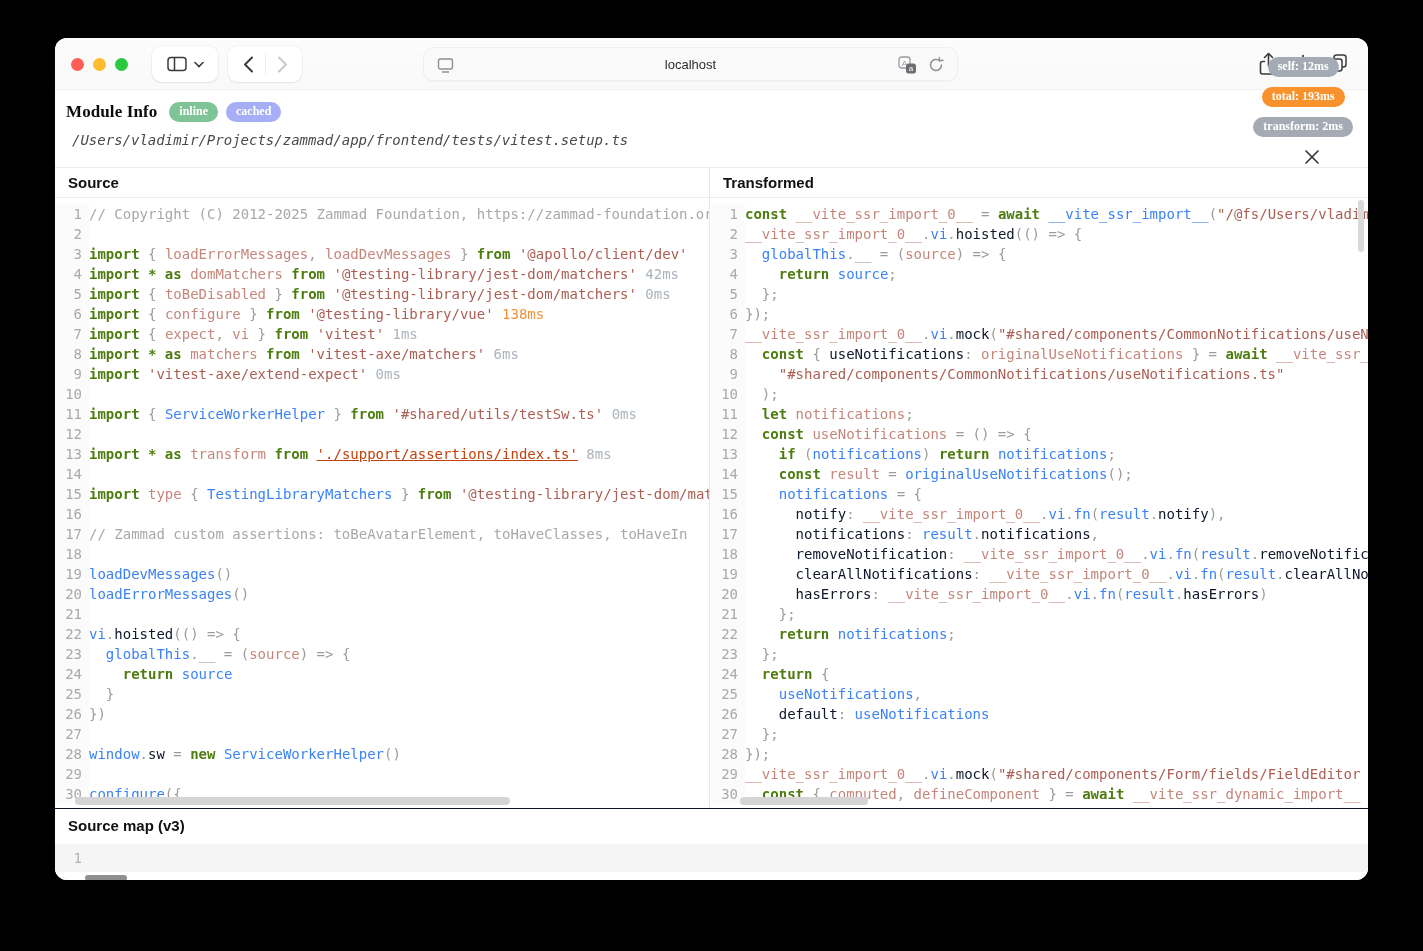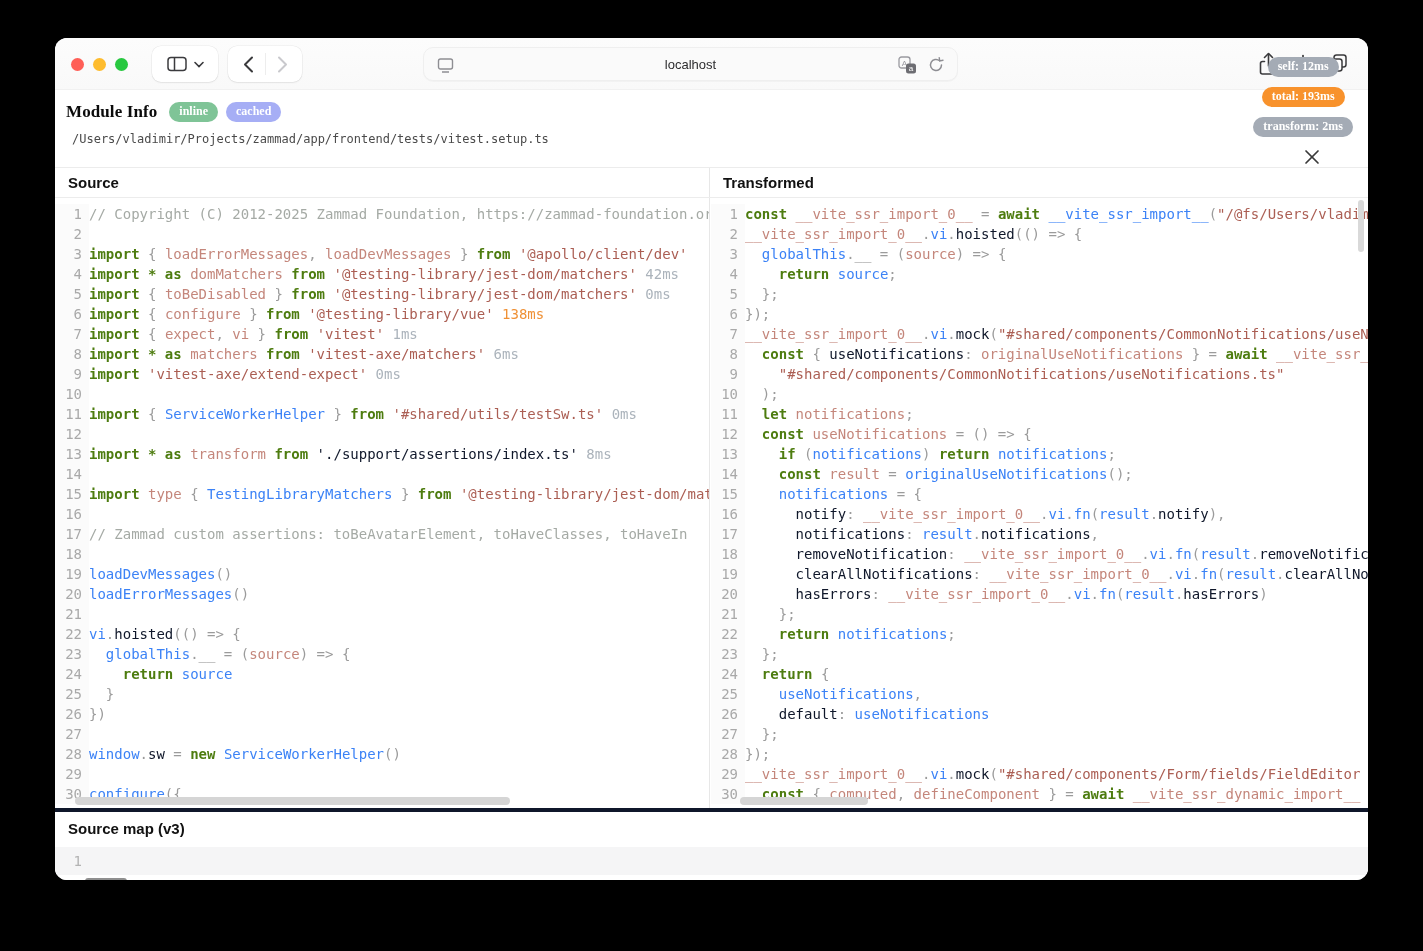--- a/index.html
+++ b/index.html
@@ -31,57 +31,57 @@
   .mh-title { font-size:17px; font-weight:700; color:#0b0b0b; letter-spacing:.1px; }
   .badge { display:inline-block; color:#fff; font-size:12px; font-weight:700;
     border-radius:999px; padding:3px 10px 4px; line-height:13px; }
   .b-inline { background:#7fc497; margin-left:12px; }
   .b-cached { background:#a6aef5; margin-left:8px; }
   .b-grey { background:#a4abb5; }
   .b-orange { background:#f8922c; }
   .mh-right { margin-left:auto; display:flex; align-items:center; gap:10px;flex-direction:column; }
   .close-x { margin-left:18px; width:20px; height:20px; cursor:default; position:relative; }
   .mh-path { position:absolute; left:17px; top:42px; font-family:"DejaVu Sans Mono",monospace;
-    font-size:12px; color:#4a4a4a; }
+    font-size:14px; color:#4a4a4a;font-style:italic; }
 
   
   .panels-header { position:absolute; left:0; top:129px; right:0; height:31px;
     border-top:1px solid #ececec; border-bottom:1px solid #ececec; display:flex; }
   .ph-cell { height:100%; display:flex; align-items:center; padding-left:13px;
     font-size:15px; font-weight:700; color:#111; }
   .ph-src { width:655px; border-right:1px solid #e7e7e7; }
   .ph-tr { flex:1; }
   .panels { position:absolute; left:0; top:160px; right:0; height:610px; }
   .panel { position:absolute; top:0; height:610px; overflow:hidden; padding-top:6px; }
   .panel-src { left:0; width:655px; border-right:1px solid #e7e7e7; }
   .panel-tr { left:656px; right:0; }
   .crow { display:flex; height:20px; line-height:20px;
     font-family:"DejaVu Sans Mono",monospace; font-size:14px; white-space:pre; }
   .ln { flex:0 0 34px; text-align:right; padding-right:7px; color:#a9a9a9; background:#fbfbfb; }
   .cl { flex:1; overflow:hidden; color:#454545; }
   .t-kw{color:#4d7c0f;font-weight:600}
   .t-id{color:#c4867b}
   .t-str{color:#ab5e53}
-  .t-strl{color:#0f172a;}
+  .t-strl{color:#c2410c;text-decoration:underline}
   .t-fn{color:#3b82f6}
   .t-prop{color:#0f172a}
   .t-punct{color:#9b9b9b}
   .t-cmt{color:#a5aaa5}
   .t-time{color:#abb3bb}
   .t-timehot{color:#ef9136}
 
   .hthumb { position:absolute; height:8px; background:#d5d5d5; border-radius:4px; }
   .hthumb-src { left:20px; top:759px; width:435px; }
   .hthumb-tr { left:685px; top:759px; width:128px; }
   .vthumb { position:absolute; left:1303px; top:162px; width:6px; height:52px;
     background:#d9d9d9; border-radius:3px; }
 
   
   .sourcemap { position:absolute; left:0; top:770px; right:0; bottom:0;
-    border-top:4px solid #0f172a; background:#fff; }
+    border-top:1px solid #0f172a; background:#fff; }
   .sm-title { padding:8px 0 0 13px; font-size:15px; font-weight:700; color:#111; }
   .sm-row { position:absolute; left:0; right:0; top:35px; height:28px; background:#f5f5f6;
     display:flex; align-items:center; font-family:"DejaVu Sans Mono",monospace; font-size:14px; }
   .sm-ln { flex:0 0 34px; text-align:right; padding-right:7px; color:#b3b3b3; }
   .sm-text { flex:1; overflow:hidden; white-space:pre; color:#9e9e9e; }
   .sm-thumb { position:absolute; left:30px; top:66px; width:42px; height:6px;
     background:#8f8f8f; border-radius:3px; }
   svg { display:block; }
 </style>
 </head>

